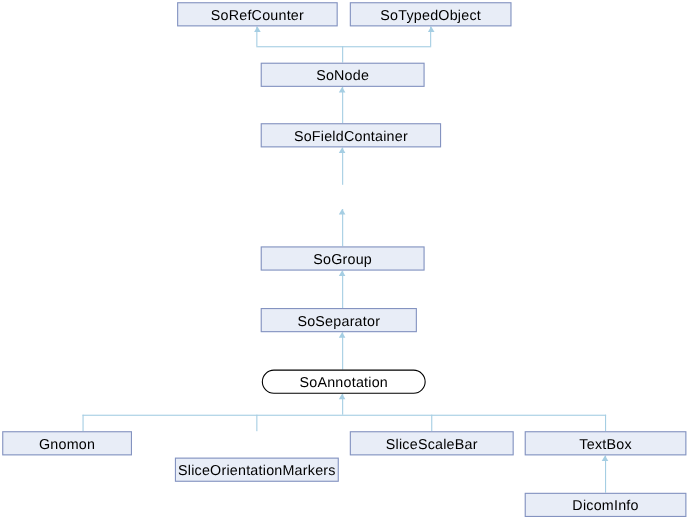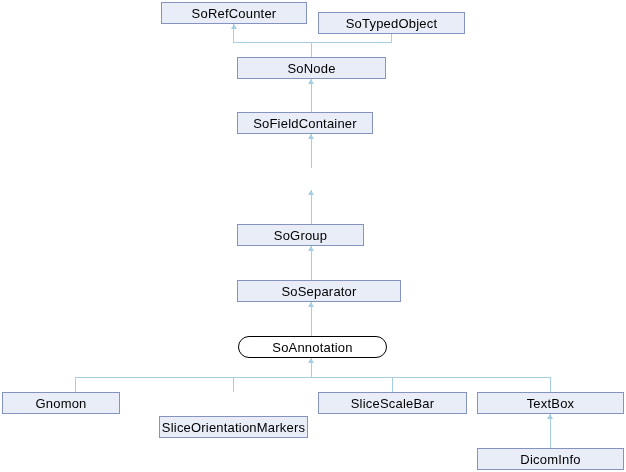--- a/index.html
+++ b/index.html
@@ -58,25 +58,25 @@
   <div class="hline" style="left:75px;top:377px;width:476px"></div>
   <div class="vline" style="left:75px;top:377px;height:15px"></div>
   <div class="vline" style="left:233px;top:377px;height:15px"></div>
   <div class="vline" style="left:392px;top:377px;height:15px"></div>
   <div class="vline" style="left:550px;top:377px;height:15px"></div>
 
   <div class="vline" style="left:550px;top:414px;height:34px"></div>
   <div class="tri" style="left:547px;top:414px"></div>
 
   <div class="node" style="left:161px;top:2px;width:146px">SoRefCounter</div>
-  <div class="node" style="left:318px;top:12px;width:147px">SoTypedObject</div>
+  <div class="node" style="left:318px;top:2px;width:147px">SoTypedObject</div>
   <div class="node" style="left:237px;top:57px;width:149px">SoNode</div>
-  <div class="node" style="left:237px;top:112px;width:136px">SoFieldContainer</div>
-  <div class="node" style="left:237px;top:224px;width:127px">SoGroup</div>
-  <div class="node" style="left:237px;top:280px;width:164px">SoSeparator</div>
+  <div class="node" style="left:237px;top:112px;width:164px">SoFieldContainer</div>
+  <div class="node" style="left:237px;top:224px;width:149px">SoGroup</div>
+  <div class="node" style="left:237px;top:280px;width:142px">SoSeparator</div>
   <div class="node current" style="left:238px;top:336px;width:149px">SoAnnotation</div>
   <div class="node" style="left:2px;top:392px;width:118px">Gnomon</div>
   <div class="node" style="left:159px;top:416px;width:149px">SliceOrientationMarkers</div>
   <div class="node" style="left:318px;top:392px;width:149px">SliceScaleBar</div>
   <div class="node" style="left:477px;top:392px;width:147px">TextBox</div>
   <div class="node" style="left:477px;top:448px;width:147px">DicomInfo</div>
 
 </div>
 
 </body></html>

